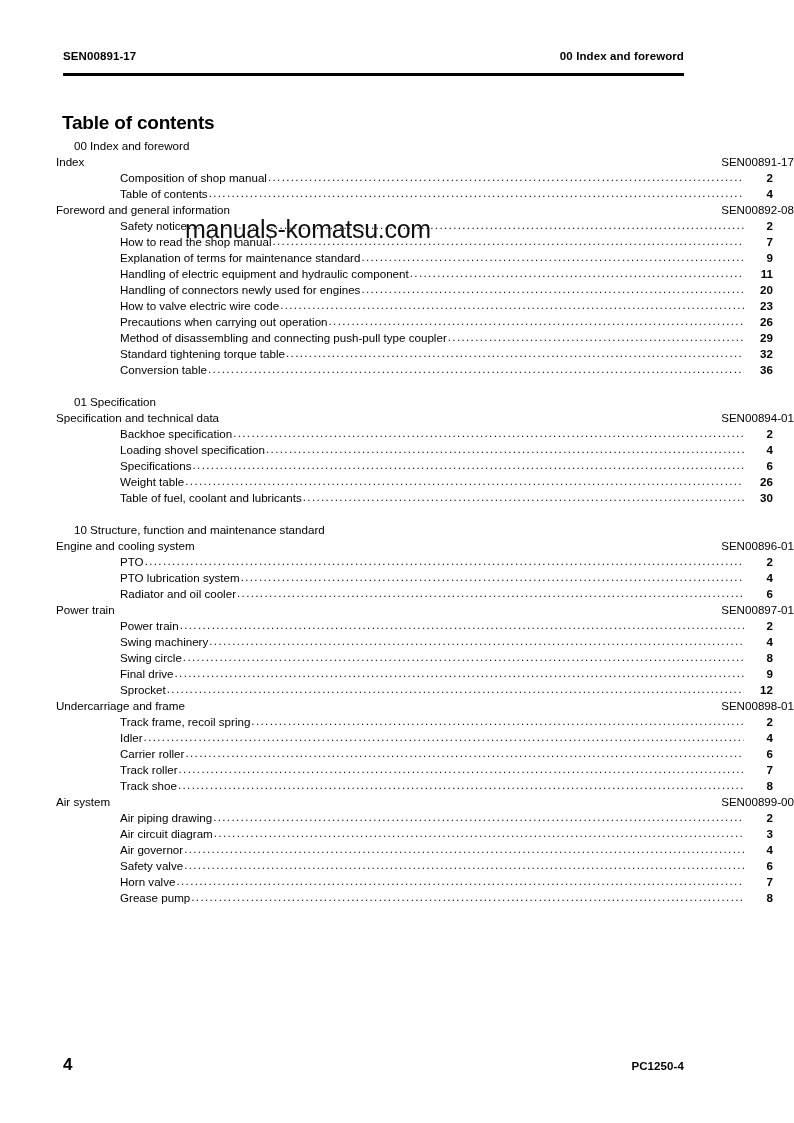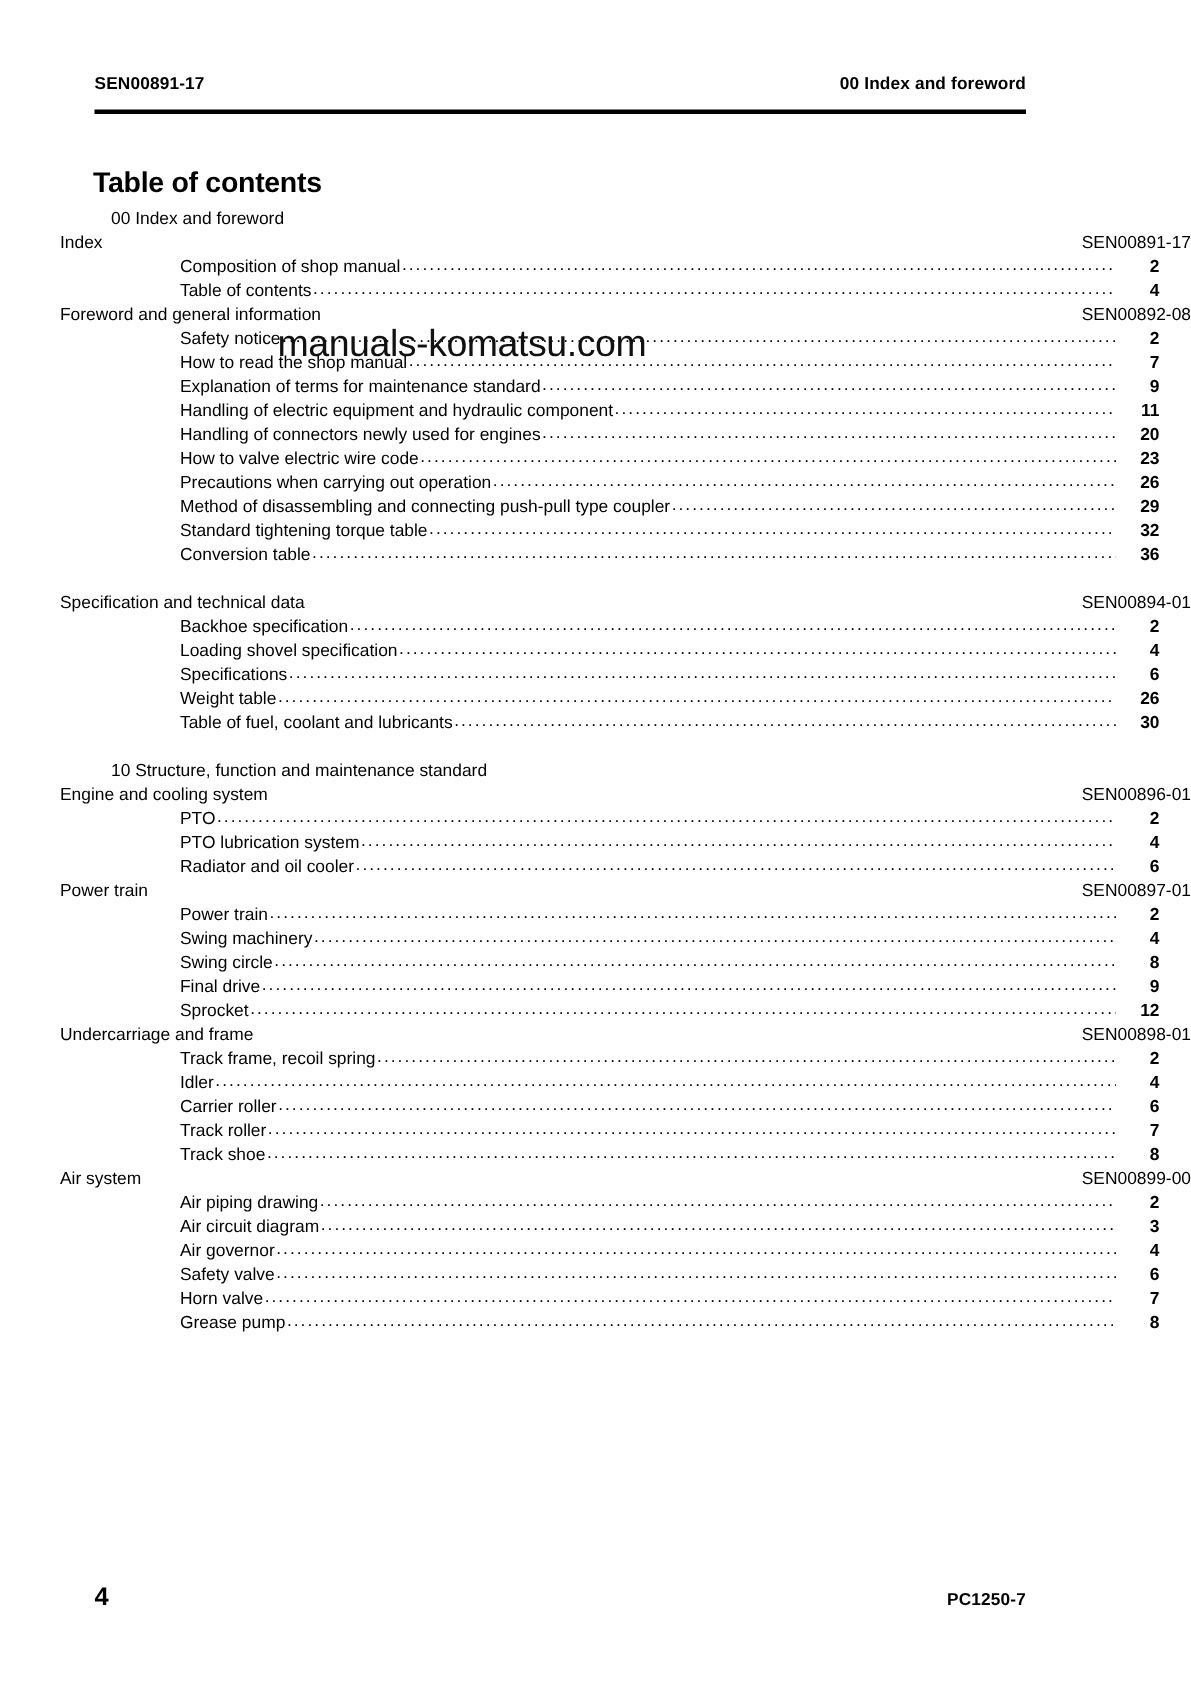--- a/index.html
+++ b/index.html
@@ -75,21 +75,21 @@
     line-height: 16px;
     padding-left: 74px;
     white-space: nowrap;
   }
 
   .subsec {
     display: flex;
     align-items: baseline;
     font-size: 11.6px;
     line-height: 16px;
-    padding-left: 40px;
+    padding-left: 56px;
     padding-right: 110px;
     white-space: nowrap;
   }
   .subsec .sub-name { flex: 0 0 auto; }
   .subsec .sub-filler { flex: 1 1 auto; }
   .subsec .sub-code {
     flex: 0 0 auto;
     text-align: right;
     width: 110px;
     margin-right: -110px;
@@ -246,20 +246,21 @@
           <span class="ent-dots"></span>
           <span class="ent-page">32</span>
         </div>
         <div class="entry">
           <span class="ent-name">Conversion table</span>
           <span class="ent-dots"></span>
           <span class="ent-page">36</span>
         </div>
       </div>
       <div class="section">
+        <div class="sec-title">01 Specification</div>
         <div class="subsec">
           <span class="sub-name">Specification and technical data</span>
           <span class="sub-filler"></span>
           <span class="sub-code">SEN00894-01</span>
         </div>
         <div class="entry">
           <span class="ent-name">Backhoe specification</span>
           <span class="ent-dots"></span>
           <span class="ent-page">2</span>
         </div>
@@ -401,16 +402,16 @@
           <span class="ent-dots"></span>
           <span class="ent-page">8</span>
         </div>
       </div>
     </div>
 
   <div class="watermark">manuals-komatsu.com</div>
 
   <div class="footer">
     <span class="page-num">4</span>
-    <span class="model">PC1250-7</span>
+    <span class="model">PC1250-4</span>
   </div>
 
 </div>
 
 </body></html>

